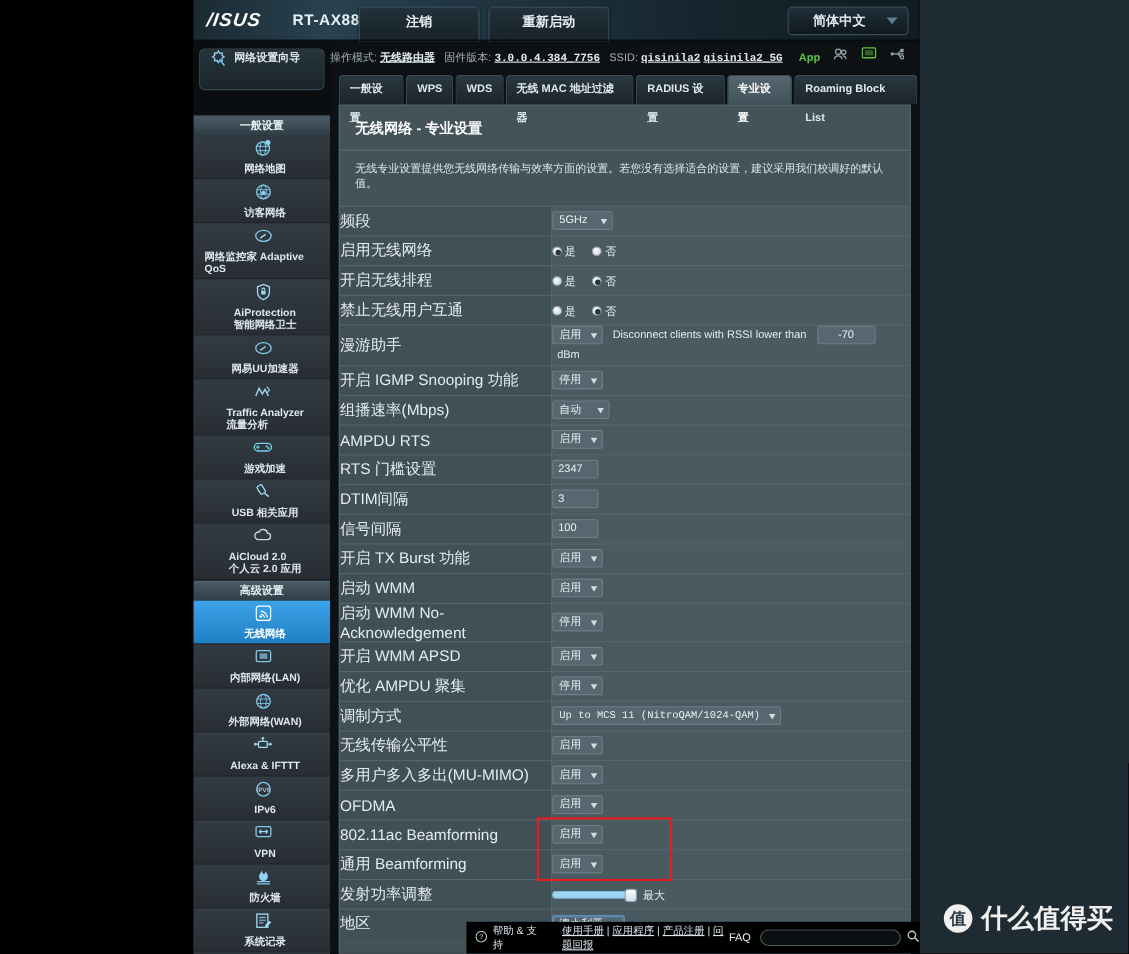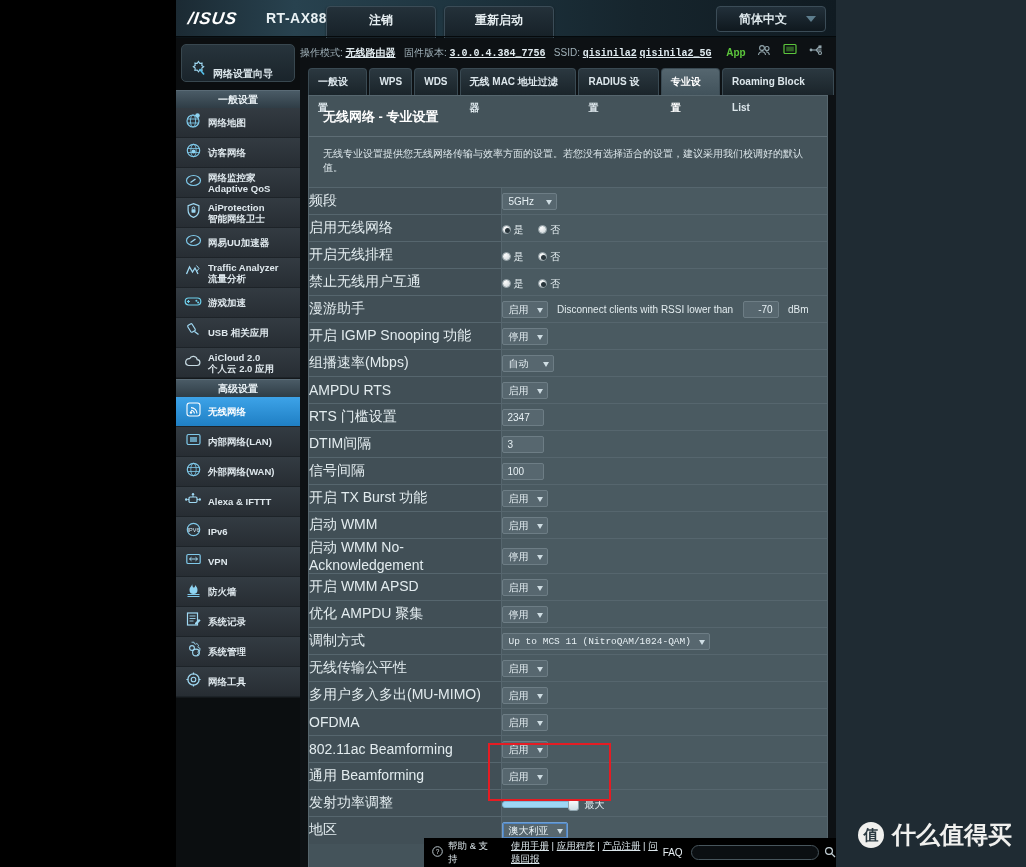--- a/index.html
+++ b/index.html
@@ -85,38 +85,39 @@
   .infoicons { position: absolute; right: 12px; top: 0; line-height: 30px; }
   .infoicons span { display: inline-block; margin-left: 9px; vertical-align: middle; }
   .app-txt { color: #5cc63c; font-size: 10px; font-weight: bold; }
   
   .sidebar {
     position: absolute; left: 0; top: 38px;
     width: 124px; bottom: 0;
     background: #0b0e10;
   }
   .wizard {
-    margin: 6px 5px 8px 5px; height: 38px;
+    margin: 6px 5px 23px 5px; height: 38px;
     background: linear-gradient(180deg,#27343c,#1a242b);
     border: 1px solid #38474f; border-radius: 5px;
-    display: flex; align-items: flex-end; padding-left: 8px;
+    display: flex; align-items: flex-start; padding-left: 8px;
   }
   .wizard .t { color: #dbe6eb; font-size: 10px; font-weight: bold; margin-left: 6px; }
   .sect-head {
     background: linear-gradient(180deg,#4a5b66,#2f3d46);
     color: #e7eff3; font-size: 10px; font-weight: bold;
     text-align: center; height: 18px; line-height: 18px;
     border-top: 1px solid #5a6b76;
   }
   .menu { background: #2b3238; border-bottom: 1px solid #14181b; }
   .mitem {
     display: flex; align-items: center;
     min-height: 30px; padding: 3px 4px 3px 6px;
     border-bottom: 1px solid #1d2328;
     background: linear-gradient(180deg,#333b42,#272d33);
+    flex-direction: column;
   }
   .mitem.active { background: linear-gradient(180deg,#3da3e8,#1f7fc4); }
   .mitem .ico { width: 22px; flex: 0 0 22px; text-align: center; }
   .mitem .lab { color: #dfe8ed; font-size: 9.5px; font-weight: bold; line-height: 11px; margin-left: 4px; }
   .mitem.active .lab { color: #fff; }
   .mitem .lab .en { font-size: 9.5px; display: block; }
   
   .content {
     position: absolute; left: 124px; top: 68px; right: 0; bottom: 0;
     background: #0d1114;
@@ -535,21 +536,21 @@
               </td>
             </tr>
 
             <tr>
               <td class="k">漫游助手</td>
               <td class="v">
                 <span class="sel">
                   <span>启用</span><span class="caret"></span>
                 </span>
                 <span class="inline-txt">Disconnect clients with RSSI lower than</span>
-                <span class="txt" style="width:36px;text-align:right">-70</span>
+                <span class="txt" style="width:53px;text-align:center">-70</span>
                 <span class="inline-txt">dBm</span>
               </td>
             </tr>
 
             <tr>
               <td class="k">开启 IGMP Snooping 功能</td>
               <td class="v">
                 <span class="sel">
                   <span>停用</span><span class="caret"></span>
                 </span>

